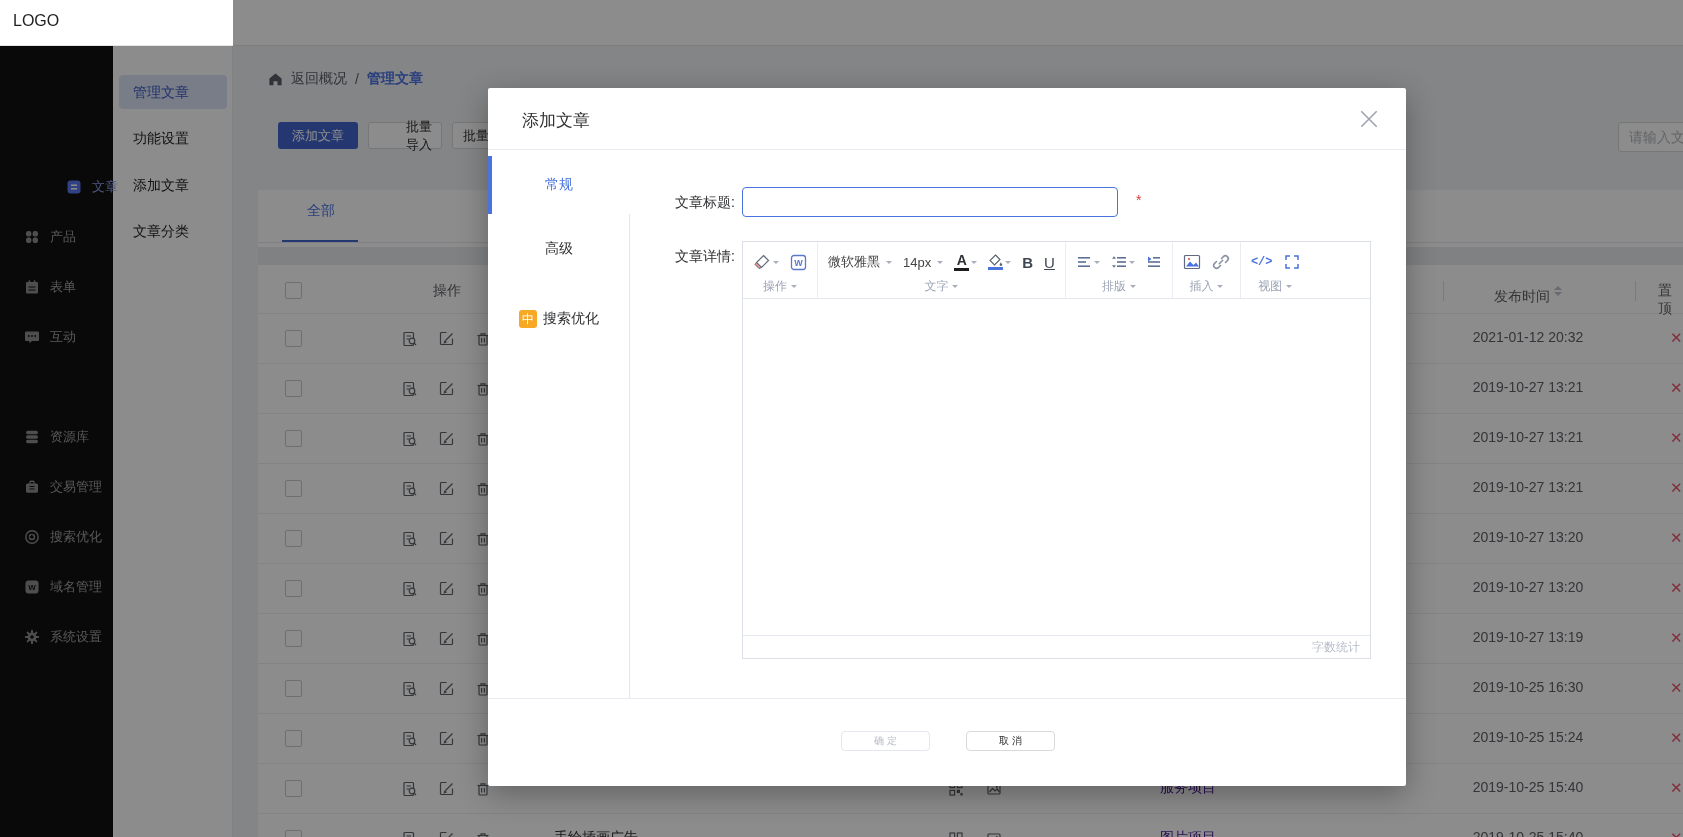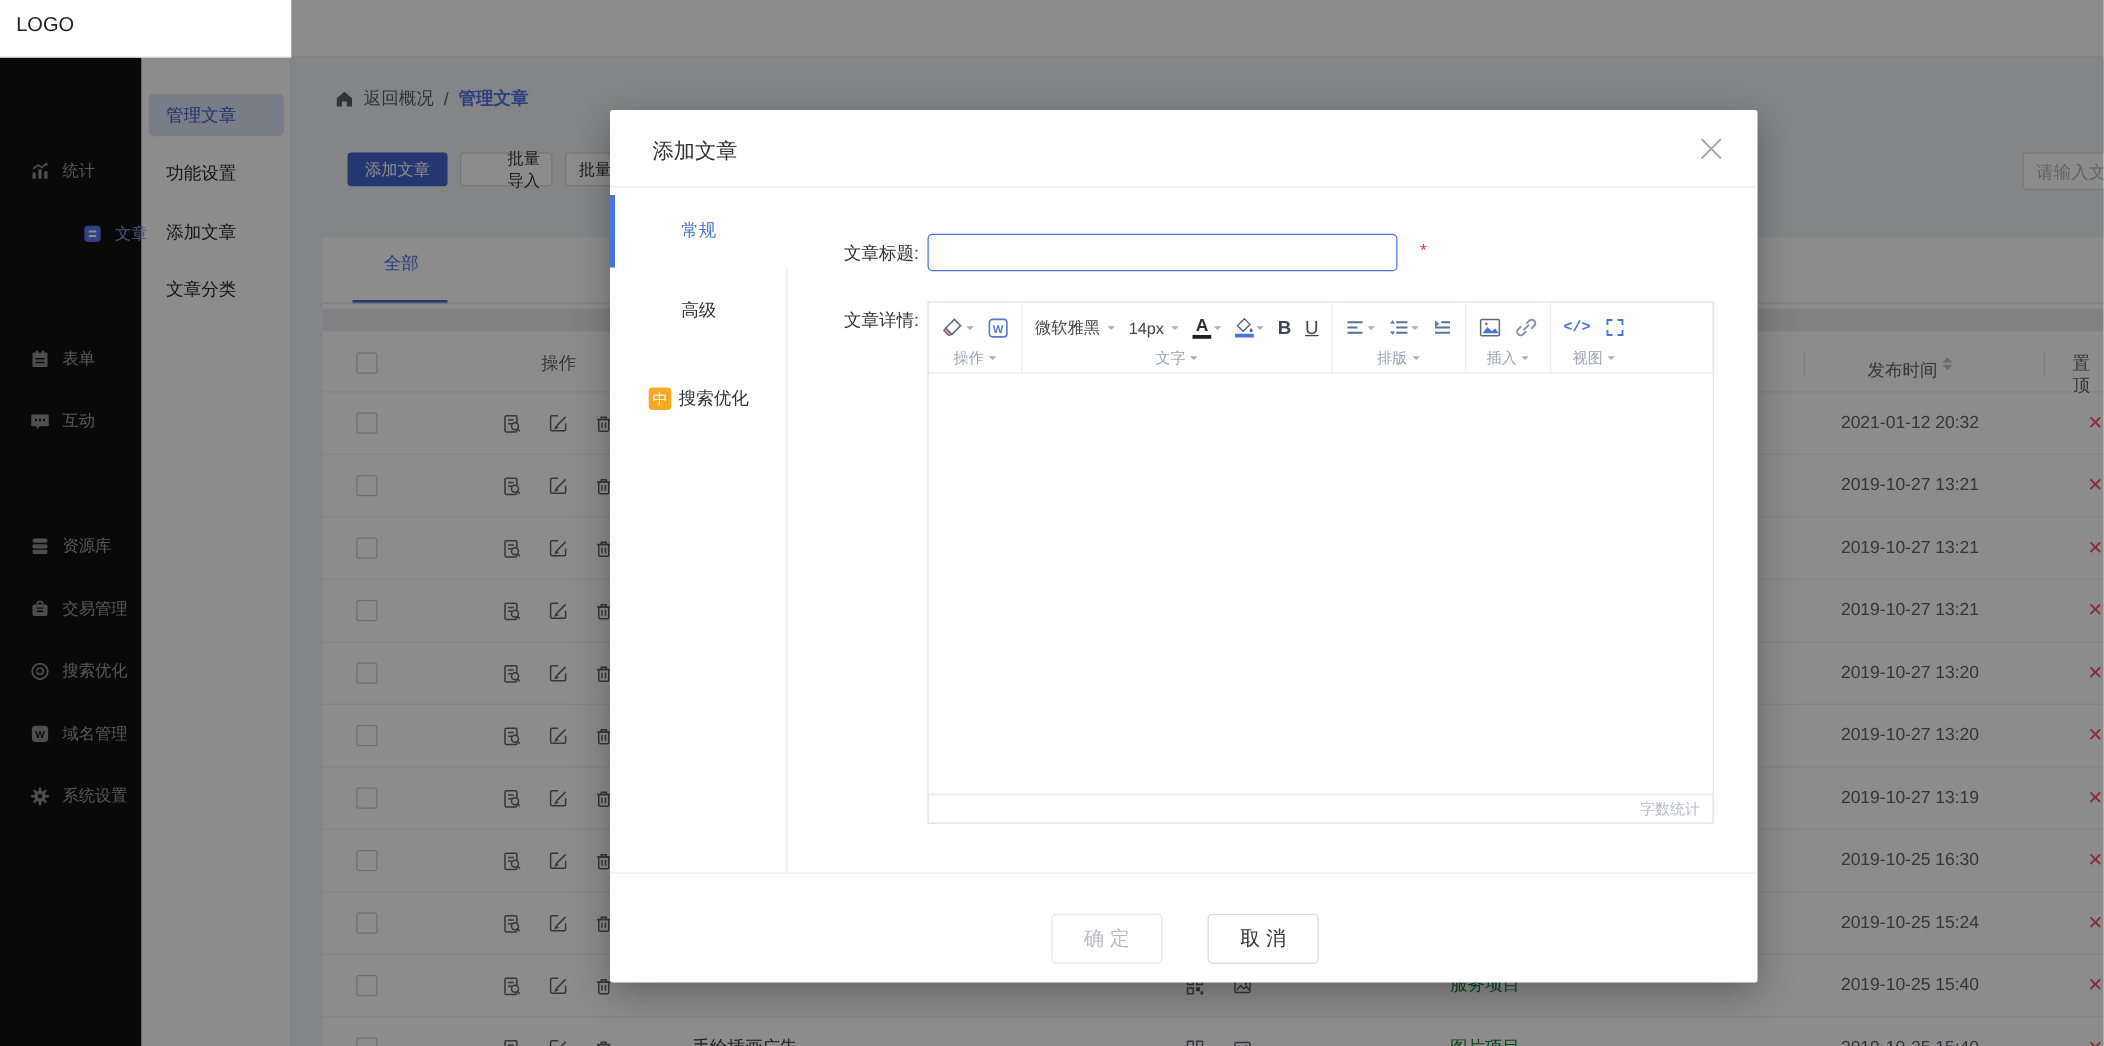--- a/index.html
+++ b/index.html
@@ -44,21 +44,21 @@
   .colsep{position:absolute;top:13px;width:1px;height:20px;background:#dcdfe6;}
   .sort{display:inline-block;margin-left:4px;vertical-align:1px;}
   .sort i{display:block;width:0;height:0;border:4px solid transparent;}
   .sort .up{border-bottom-color:#c0c4cc;margin-bottom:2px;}
   .sort .dn{border-top-color:#c0c4cc;}
   .ric{position:absolute;top:17px;width:16px;height:16px;cursor:pointer;}
   .ric svg{width:16px;height:16px;}
   .c-title{position:absolute;left:296px;top:15px;color:#303133;}
   .c-qr{position:absolute;left:691px;top:18px;width:14px;height:14px;}
   .c-pic{position:absolute;left:729px;top:18px;width:14px;height:14px;}
-  .c-cat{position:absolute;left:902px;top:15px;color:#15803d;}
+  .c-cat{position:absolute;left:902px;top:15px;color:#4c1d95;}
   .c-date{position:absolute;left:1180px;top:15px;width:180px;text-align:center;color:#606266;}
   .c-top{position:absolute;left:1412px;top:15px;color:#f0506e;font-weight:bold;font-size:15px;cursor:pointer;}
   
   .overlay{position:absolute;left:0;top:0;width:1683px;height:837px;background:rgba(0,0,0,0.45);z-index:10;}
   
   .modal{position:absolute;left:488px;top:88px;width:918px;height:698px;background:#fff;border-radius:2px;box-shadow:0 8px 30px rgba(0,0,0,.3);z-index:20;}
   .m-head{position:absolute;left:0;top:0;width:100%;height:62px;border-bottom:1px solid #e8eaef;box-sizing:border-box;}
   .m-title{position:absolute;left:34px;top:21px;font-size:17px;color:#303133;}
   .m-close{position:absolute;right:28px;top:22px;width:18px;height:18px;cursor:pointer;}
   .m-tab{position:absolute;left:0;width:142px;height:58px;display:flex;align-items:center;justify-content:center;gap:6px;font-size:14px;color:#303133;cursor:pointer;background:#fff;}
@@ -80,21 +80,21 @@
   .sel{display:inline-flex;align-items:center;gap:6px;font-size:13px;color:#444;cursor:pointer;}
   .glyph-b{font-weight:800;font-size:15px;color:#3e4654;}
   .glyph-u{font-size:15px;color:#3e4654;text-decoration:underline;}
   .glyph-code{font-family:"Liberation Mono","DejaVu Sans Mono",monospace;font-size:12px;font-weight:bold;color:#4a73dd;}
   .colorA{display:inline-flex;flex-direction:column;align-items:center;line-height:1;cursor:pointer;}
   .colorA b{font-size:14px;color:#303133;}
   .bar{width:15px;height:3px;margin-top:1px;}
   .ed-body{flex:1;background:#fff;}
   .ed-status{height:22px;border-top:1px solid #e4e7ed;display:flex;justify-content:flex-end;align-items:center;padding-right:10px;font-size:12px;color:#b6bcc9;}
   .m-sep{position:absolute;left:0;top:610px;width:100%;height:1px;background:#e8eaef;}
-  .m-btn{position:absolute;top:643px;width:89px;height:40px;border-radius:4px;font-size:16px;display:flex;align-items:center;justify-content:center;box-sizing:border-box;background:#fff;cursor:pointer;}
+  .m-btn{position:absolute;top:643px;width:89px;height:20px;border-radius:4px;font-size:10px;display:flex;align-items:center;justify-content:center;box-sizing:border-box;background:#fff;cursor:pointer;}
   .btn-ok{left:353px;border:1px solid #e4e7ed;color:#b8bcc4;}
   .btn-cancel{left:478px;border:1px solid #d9d9d9;color:#303133;}
 </style>
 </head>
 <body>
 
 <svg width="0" height="0" style="position:absolute">
   <defs>
     <g id="i-preview" fill="none" stroke="#5f6368" stroke-width="1.2">
       <rect x="2" y="1.5" width="9.5" height="13" rx="1"></rect>
@@ -123,38 +123,37 @@
       <rect x="1" y="2" width="12" height="10" rx="1"></rect>
       <path d="M2.5 10l3-3.5 2.5 2.5 2-2 2.5 3"></path>
       <circle cx="9.8" cy="5" r="1" fill="#5f6368" stroke="none"></circle>
     </g>
   </defs>
 </svg>
 
 <div class="top-header"></div>
 
 <div class="sidenav">
-  <div class="nav-item" style="top:66px">
-    <svg viewBox="0 0 16 16">
-        <g fill="#8f8f8f">
-          <rect x="2" y="9" width="2.6" height="5"></rect>
-          <rect x="6.7" y="6.5" width="2.6" height="7.5"></rect>
-          <rect x="11.4" y="8" width="2.6" height="6"></rect>
-        </g>
-        <path d="M2.5 6l4-3 3 2 4-3.5" stroke="#8f8f8f" fill="none" stroke-width="1.3"></path>
-        <path d="M13.2 1l1.4 2.6-2.8-.2z" fill="#8f8f8f"></path>
-      </svg>
-    <span>统计</span>
-  </div>
   <div class="nav-item active" style="top:116px">
     <svg viewBox="0 0 16 16">
         <rect x="1.5" y="1.5" width="13" height="13" rx="3" fill="#5b77f0"></rect>
         <path d="M5 6.2h6M5 9.8h6" stroke="#fff" stroke-width="1.5"></path>
       </svg>
     <span>文章</span>
+  </div>
+  <div class="nav-item" style="top:166px">
+    <svg viewBox="0 0 16 16">
+        <g fill="#8f8f8f">
+          <rect x="2" y="2" width="5.4" height="5.4" rx="2.2"></rect>
+          <rect x="8.6" y="2" width="5.4" height="5.4" rx="2.2"></rect>
+          <rect x="2" y="8.6" width="5.4" height="5.4" rx="2.2"></rect>
+          <rect x="8.6" y="8.6" width="5.4" height="5.4" rx="2.2"></rect>
+        </g>
+      </svg>
+    <span>产品</span>
   </div>
   <div class="nav-item" style="top:266px">
     <svg viewBox="0 0 16 16">
         <path fill="#8f8f8f" d="M2 2.5h12a1 1 0 011 1V11a1 1 0 01-1 1H8l-2.6 2.3V12H2a1 1 0 01-1-1V3.5a1 1 0 011-1z"></path>
         <circle cx="4.8" cy="7" r=".95" fill="#121212"></circle>
         <circle cx="8" cy="7" r=".95" fill="#121212"></circle>
         <circle cx="11.2" cy="7" r=".95" fill="#121212"></circle>
       </svg>
     <span>互动</span>
   </div>

